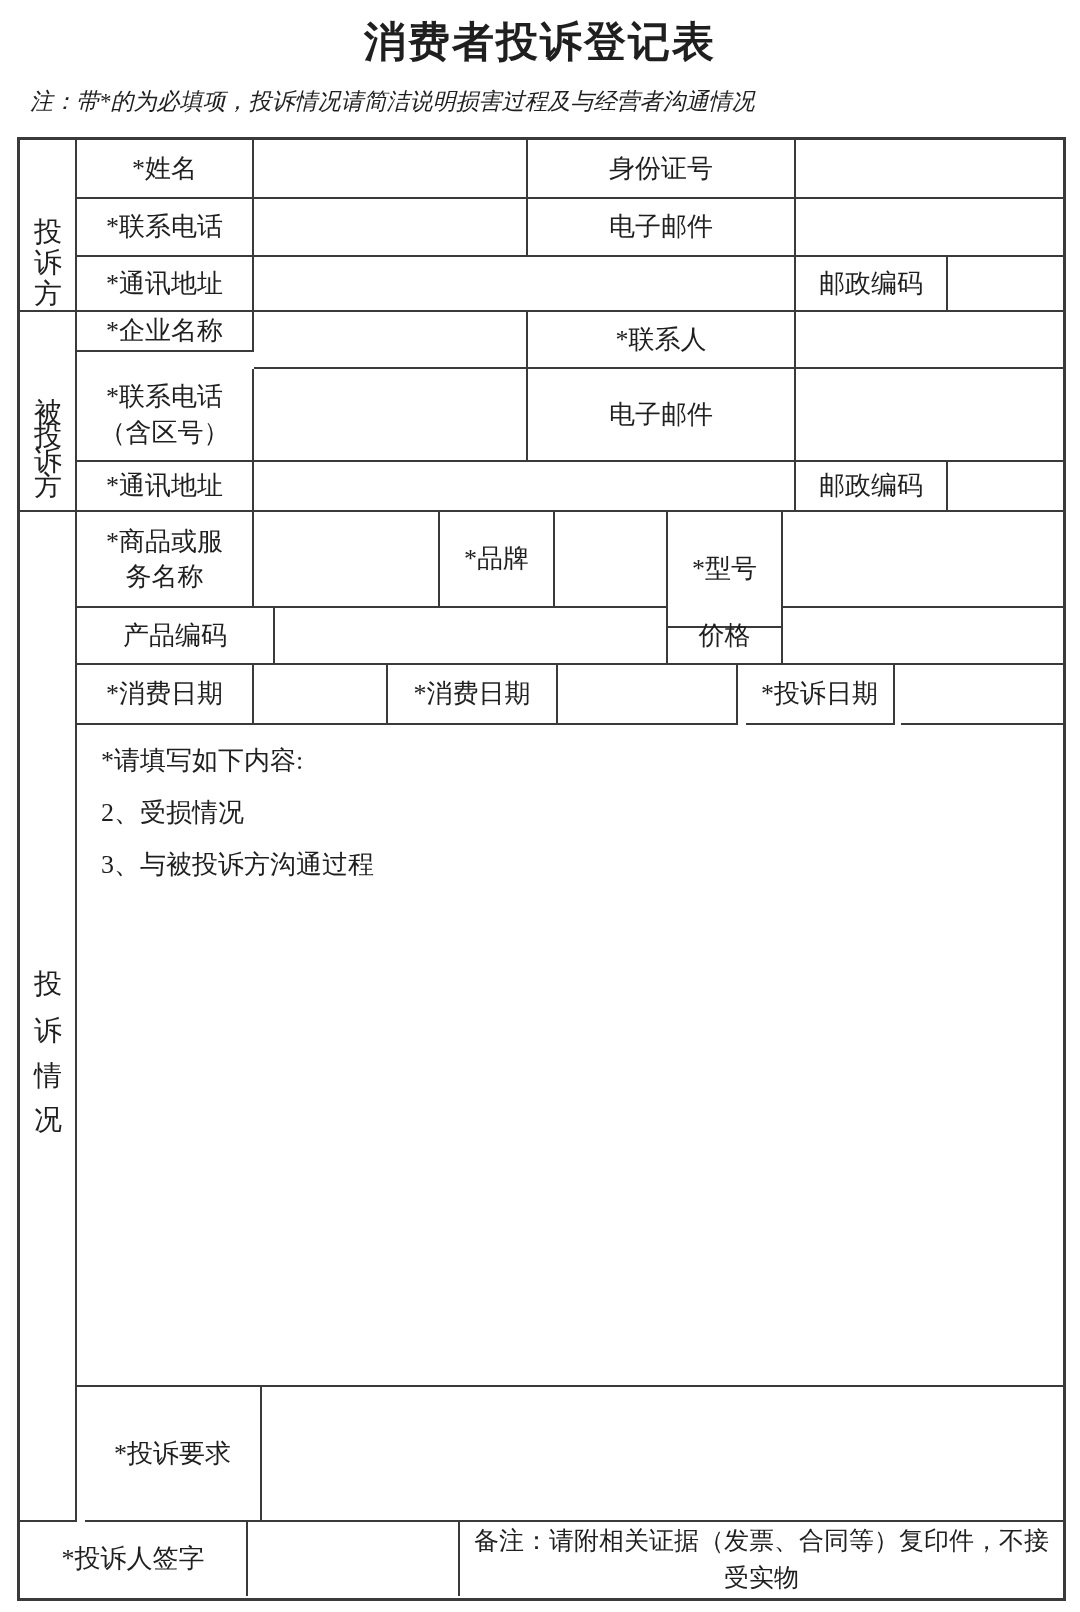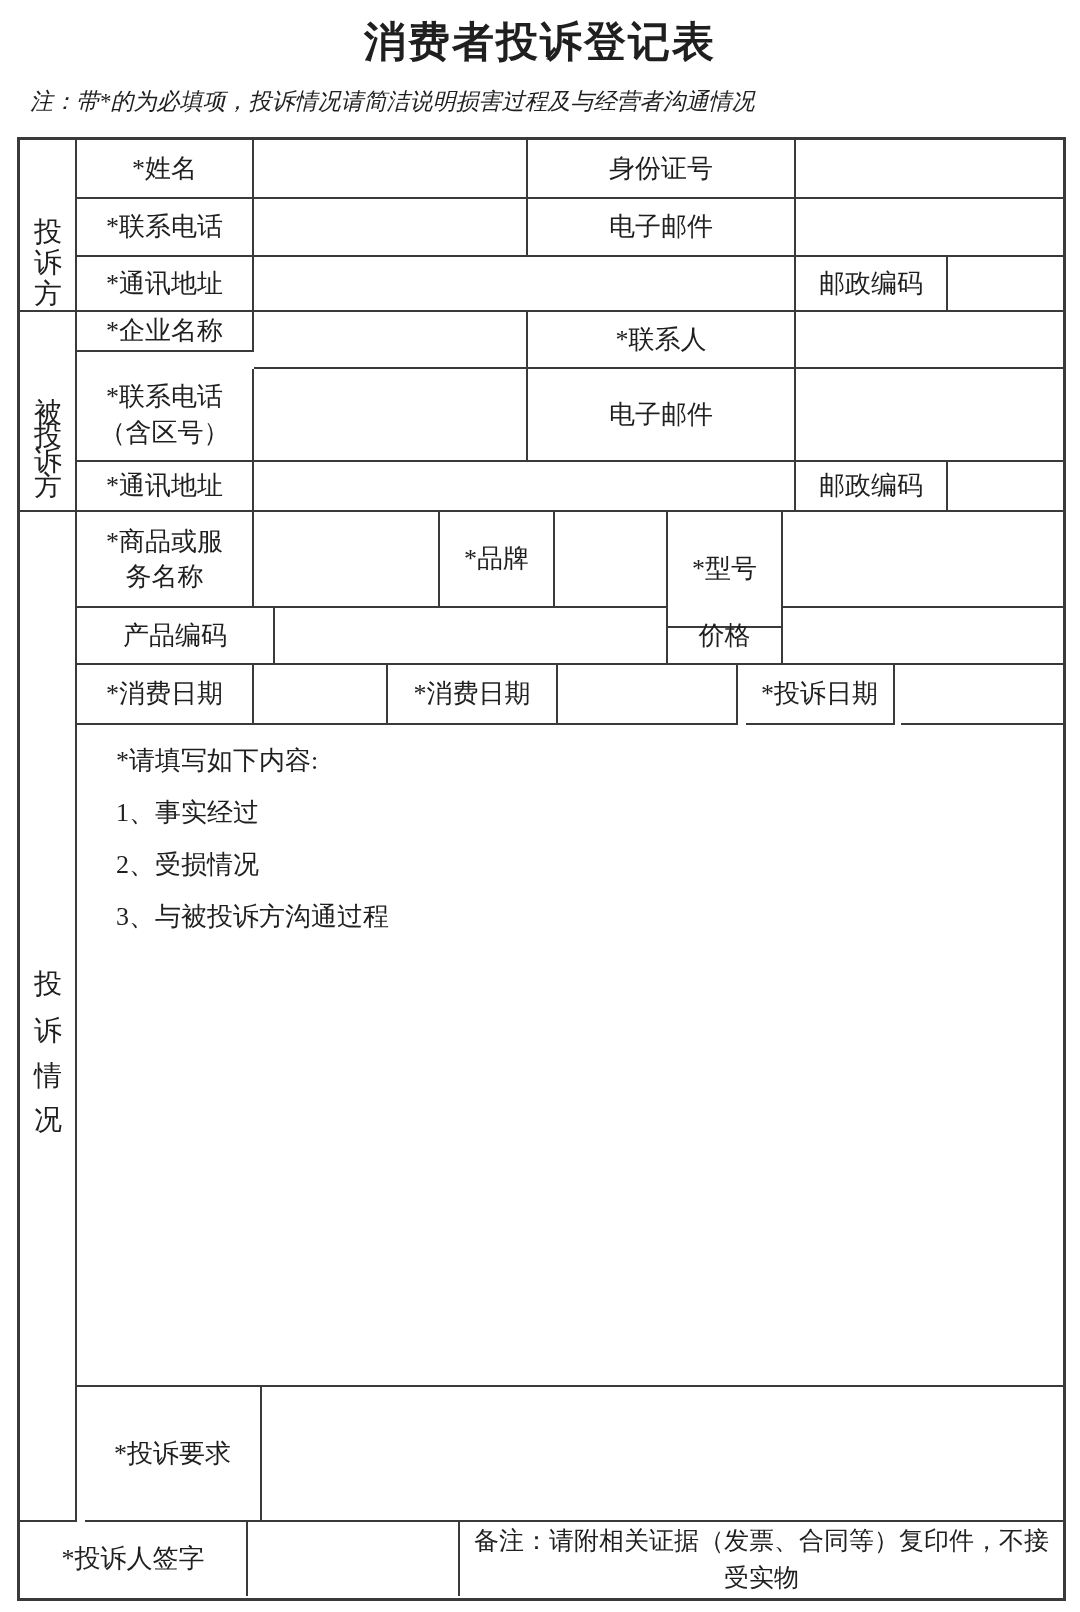--- a/index.html
+++ b/index.html
@@ -27,21 +27,21 @@
     text-align:center;font-size:26px;line-height:1.35;
     overflow:hidden;
   }
   .lc{border-right:none;}
   .lr{border-bottom:none;}
   .vtxt{writing-mode:vertical-lr;text-orientation:upright;font-size:28px;}
   .vs3{letter-spacing:30px;margin-bottom:-30px;}
   .vs4{letter-spacing:24px;margin-bottom:-24px;}
   .vs4w{letter-spacing:46px;margin-bottom:-46px;}
   .two-line{display:flex;flex-direction:column;align-items:center;justify-content:center;}
-  .bigcell{align-items:flex-start;justify-content:flex-start;text-align:left;padding-left:15px;}
+  .bigcell{align-items:flex-start;justify-content:flex-start;text-align:left;}
   .bigcell .inner{padding:18px 0 0 24px;font-size:26px;}
   .bigcell .inner div{margin-bottom:17px;}
   .remark-cell{font-size:25px;padding:2px 10px;line-height:1.5;}
 </style>
 </head>
 <body>
 
 <div class="page-title">消费者投诉登记表</div>
 <div class="note-line">注：带*的为必填项，投诉情况请简洁说明损害过程及与经营者沟通情况</div>
 
@@ -110,21 +110,20 @@
   <div class="c" style="left:57px;top:525px;width:177px;height:60px;">*消费日期</div>
   <div class="c" style="left:234px;top:525px;width:134px;height:60px;"></div>
   <div class="c" style="left:368px;top:525px;width:170px;height:60px;">*消费日期</div>
   <div class="c" style="left:538px;top:525px;width:180px;height:60px;"></div>
   <div class="c" style="left:718px;top:525px;width:149px;height:60px;margin-left:8px;">*投诉日期</div>
   <div class="c lc" style="left:881px;top:525px;width:162px;height:60px;"></div>
 
   <div class="c lc bigcell" style="left:57px;top:585px;width:986px;height:662px;">
     <div class="inner">
       <div>*请填写如下内容:</div>
-      <div>1、事实经过</div>
       <div>2、受损情况</div>
       <div>3、与被投诉方沟通过程</div>
     </div>
   </div>
 
   <div class="c" style="left:57px;top:1247px;width:177px;height:135px;margin-left:8px;">*投诉要求</div>
   <div class="c lc" style="left:234px;top:1247px;width:809px;height:135px;"></div>
 
   <div class="c lr" style="left:0;top:1382px;width:228px;height:74px;">*投诉人签字</div>
   <div class="c lr" style="left:228px;top:1382px;width:212px;height:74px;"></div>

